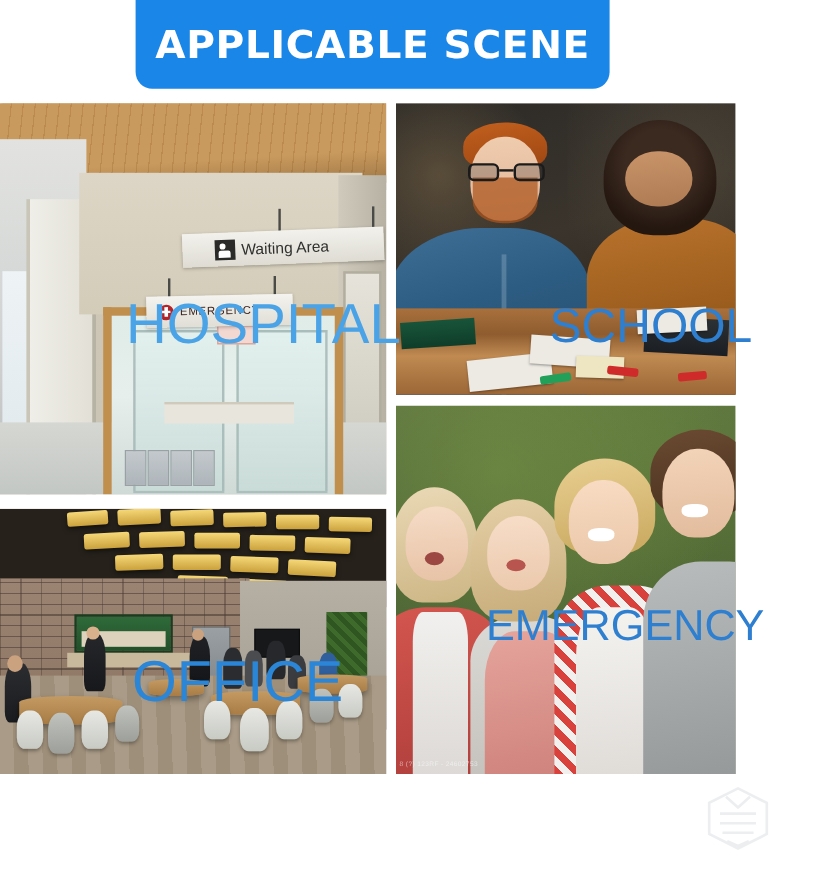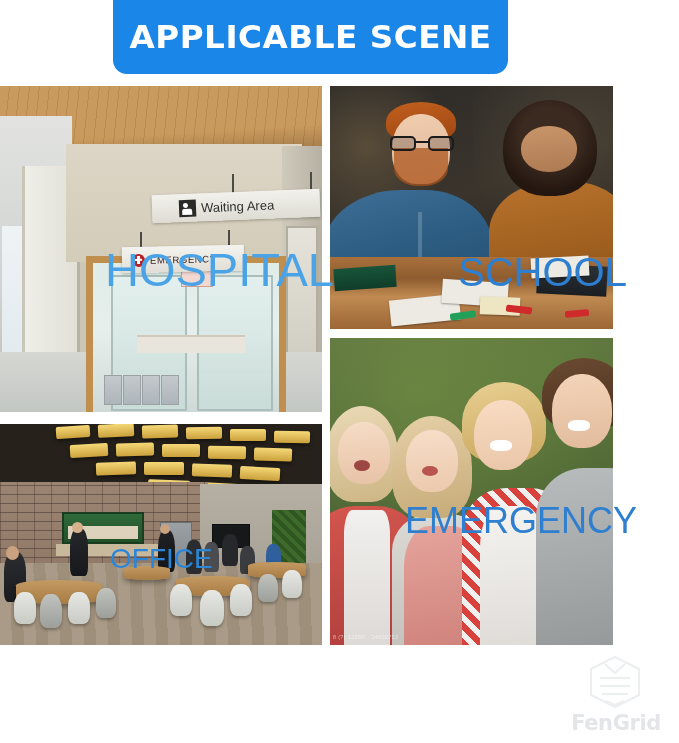--- a/index.html
+++ b/index.html
@@ -326,21 +326,21 @@
   }
   .off-chair{
     position:absolute; border-radius:44% 44% 30% 30%;
     background: linear-gradient(180deg,#e7e8e4,#c8cac4);
     box-shadow:0 2px 3px rgba(0,0,0,.3);
   }
   .off-chair.dark{ background:linear-gradient(180deg,#bfc2bd,#9da09a); }
   .off-person{
     position:absolute; border-radius:40% 40% 18% 18%;
   }
-  #label-office { left:110px; top:545px; font-size:28px; color:#2b86d8; }
+  #label-office { left:110px; top:545px; font-size:48px; color:#2b86d8; }
 
   
   .hh-bg{
     position:absolute; inset:0;
     background:
       radial-gradient(circle at 30% 18%, rgba(120,150,70,.55), rgba(0,0,0,0) 60%),
       radial-gradient(circle at 78% 12%, rgba(100,130,60,.5), rgba(0,0,0,0) 55%),
       linear-gradient(180deg,#5d7340 0%, #4d6435 45%, #3e5430 100%);
   }
   .hh-person{ position:absolute; }
@@ -567,14 +567,13 @@
   <div class="mark">
     <svg viewBox="0 0 58 54" width="58" height="54" aria-hidden="true">
       <path d="M29 2 L53 14 L53 40 L29 52 L5 40 L5 14 Z" fill="none" stroke="#eceef0" stroke-width="2.2"></path>
       <path d="M19 9 L29 18 L39 9" fill="none" stroke="#eceef0" stroke-width="2.2" stroke-linejoin="round"></path>
       <path d="M14 23 L44 23" stroke="#eceef0" stroke-width="2.2" fill="none"></path>
       <path d="M14 31 L44 31" stroke="#eceef0" stroke-width="2.2" fill="none"></path>
       <path d="M16 39 L42 39" stroke="#eceef0" stroke-width="2.2" fill="none"></path>
       <path d="M20 46 L29 50 L38 46" fill="none" stroke="#eceef0" stroke-width="2.2" stroke-linejoin="round"></path>
     </svg>
   </div>
-  <div class="wordmark" style="color: rgb(227, 229, 232);">FenGrid</div>
 </div>
 
 </body></html>

